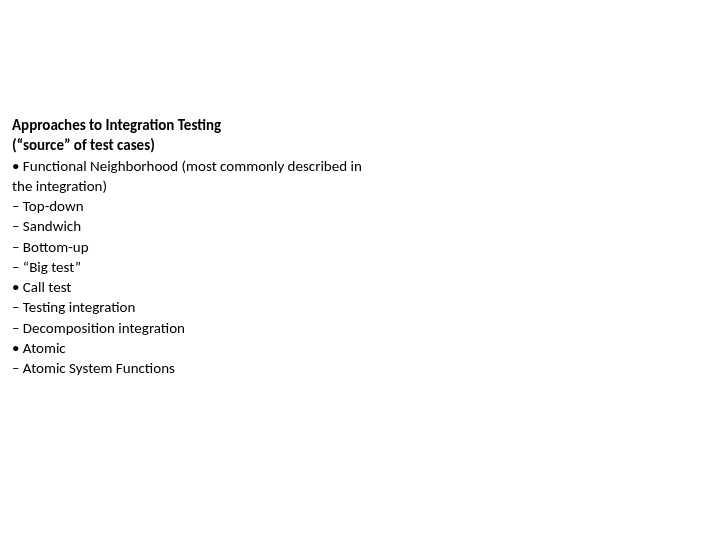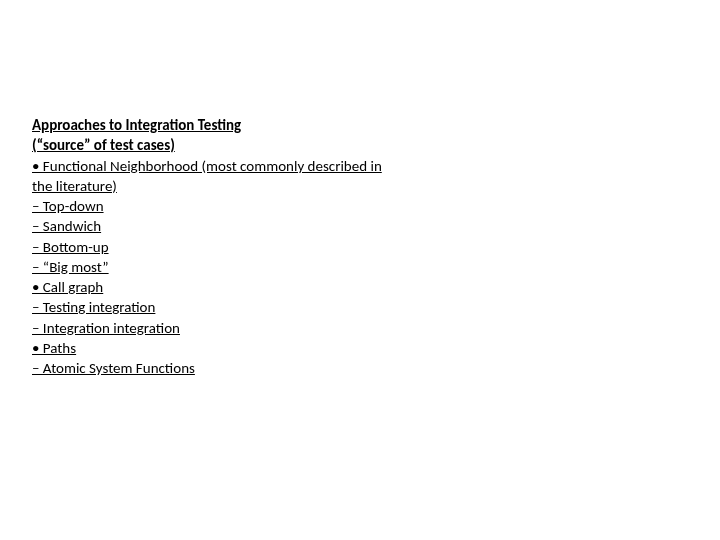--- a/index.html
+++ b/index.html
@@ -10,40 +10,39 @@
     background: #ffffff;
     font-family: Calibri, "Segoe UI", Arial, sans-serif;
     font-size: 15px;
     color: #000000;
     line-height: 1.35;
   }
   .slide {
     box-sizing: border-box;
     width: 720px;
     height: 540px;
-    padding: 115px 40px 40px 32px;
-    text-decoration: underline;
+    padding: 115px 40px 40px 12px;
   }
   .line {
     display: block;
   }
   .title {
     font-weight: 700;
   }
 </style>
 </head>
 <body>
 
 <div class="slide">
   <span class="line title">Approaches to Integration Testing</span>
   <span class="line title">(“source” of test cases)</span>
   <span class="line">• Functional Neighborhood (most commonly described in</span>
-  <span class="line">the literature)</span>
+  <span class="line">the integration)</span>
   <span class="line">– Top-down</span>
   <span class="line">– Sandwich</span>
   <span class="line">– Bottom-up</span>
-  <span class="line">– “Big most”</span>
-  <span class="line">• Call graph</span>
+  <span class="line">– “Big test”</span>
+  <span class="line">• Call test</span>
   <span class="line">– Testing integration</span>
-  <span class="line">– Integration integration</span>
-  <span class="line">• Paths</span>
+  <span class="line">– Decomposition integration</span>
+  <span class="line">• Atomic</span>
   <span class="line">– Atomic System Functions</span>
 </div>
 
 </body></html>

